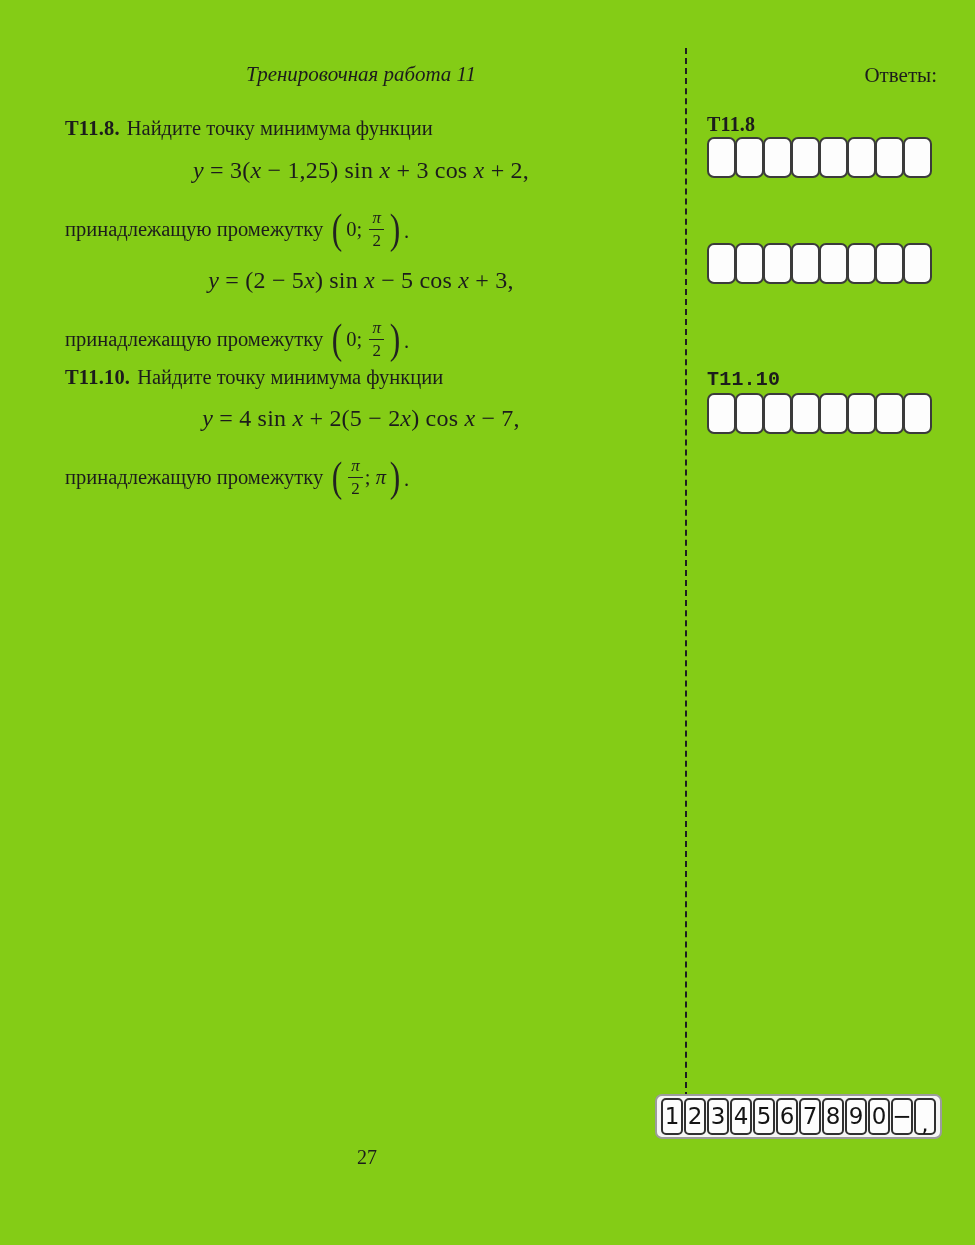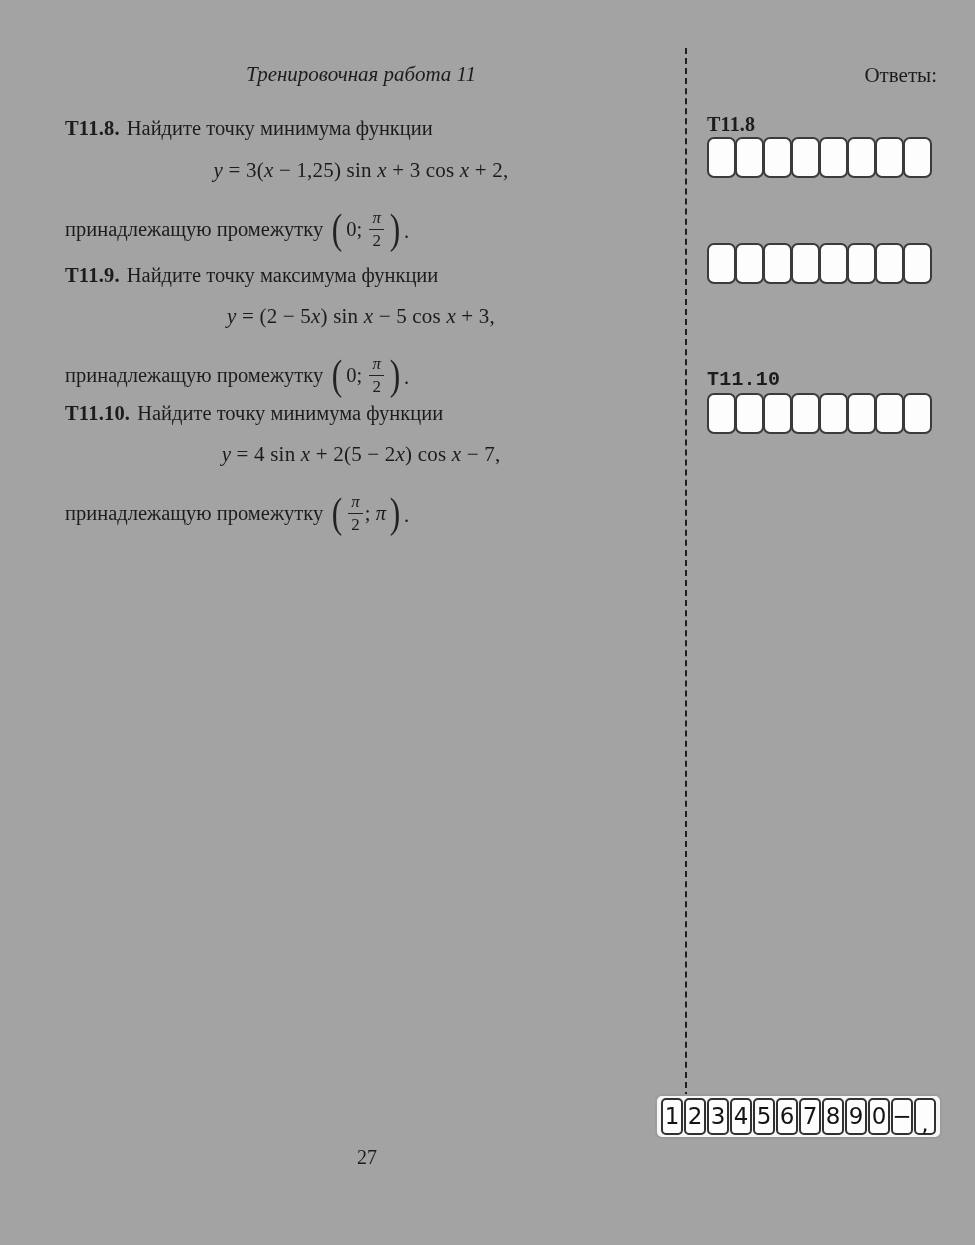--- a/index.html
+++ b/index.html
@@ -1,37 +1,37 @@
 <!DOCTYPE html>
 <html><head>
 <meta charset="utf-8">
 <style>
   html,body{margin:0;padding:0;background:#e8e8e8;}
   .page{
     position:relative;
     width:975px;height:1245px;
-    background:#a3a3a3;
+    background:#84cc16;
     font-family:"Liberation Serif","DejaVu Serif",serif;
     color:#1c1c1c;
     overflow:hidden;
   }
   
   .col-left{
     position:absolute;left:65px;top:0;width:592px;padding-top:60px;
   }
   .page-title{
     font-style:italic;font-size:21px;line-height:28px;text-align:center;margin:0;
     font-weight:400;
   }
   .stmt{
     font-size:20.5px;line-height:28px;margin:0;
   }
   .stmt b{margin-right:7px;letter-spacing:.2px;}
   .formula{
-    font-size:21px;line-height:30px;text-align:center;margin:0;
+    font-size:24px;line-height:30px;text-align:center;margin:0;
     letter-spacing:.2px;
   }
   .formula .it, .it{font-style:italic;}
   .interval-line{
     font-size:20.5px;margin:0;display:flex;align-items:center;
   }
   .interval-line .txt{white-space:pre;}
   .bigparen{
     font-size:42px;font-weight:200;line-height:1;margin:0 2px;
     transform:scaleX(.75);display:inline-block;color:#222;
@@ -110,21 +110,20 @@
               <span class="num">π</span>
               <span class="den">2</span>
             </span>
             <span class="bigparen">)</span>
             <span class="suffix">.</span>
           </span>
         </p>
     </div>
 
     <div>
-      <p class="stmt m4"><b>Т11.9.</b><span>Найдите точку максимума функции</span></p>
       <p class="formula m5"><span class="it">y</span><span> = (2 − 5</span><span class="it">x</span><span>) sin </span><span class="it">x</span><span> − 5 cos </span><span class="it">x</span><span> + 3,</span></p>
       <p class="interval-line m3">
           <span class="txt">принадлежащую промежутку </span>
           <span style="display:flex;align-items:center;">
             <span class="bigparen">(</span>
             <span class="txt">0; </span>
             <span class="frac">
               <span class="num">π</span>
               <span class="den">2</span>
             </span>

